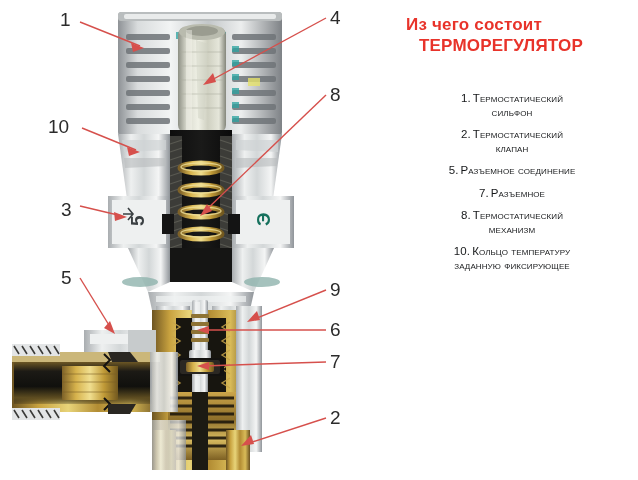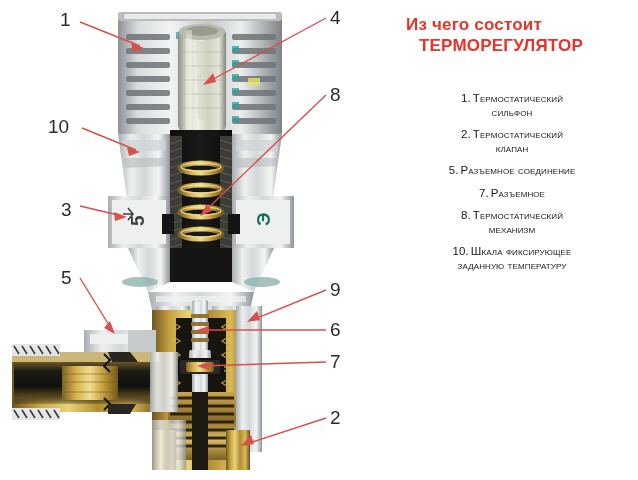--- a/index.html
+++ b/index.html
@@ -447,19 +447,19 @@
         <span class="num">5.</span><span>Разъемное соединение</span>
       </div>
       <div class="legend-item">
         <span class="num">7.</span><span>Разъемное</span>
       </div>
       <div class="legend-item">
         <span class="num">8.</span><span>Термостатический</span>
         <span class="sub">механизм</span>
       </div>
       <div class="legend-item wide">
-        <span class="num">10.</span><span>Шкала фиксирующее</span>
-        <span class="sub">заданную температуру</span>
+        <span class="num">10.</span><span>Кольцо температуру</span>
+        <span class="sub">заданную фиксирующее</span>
       </div>
     </div>
   </div>
 
 </div>
 
 </body></html>

